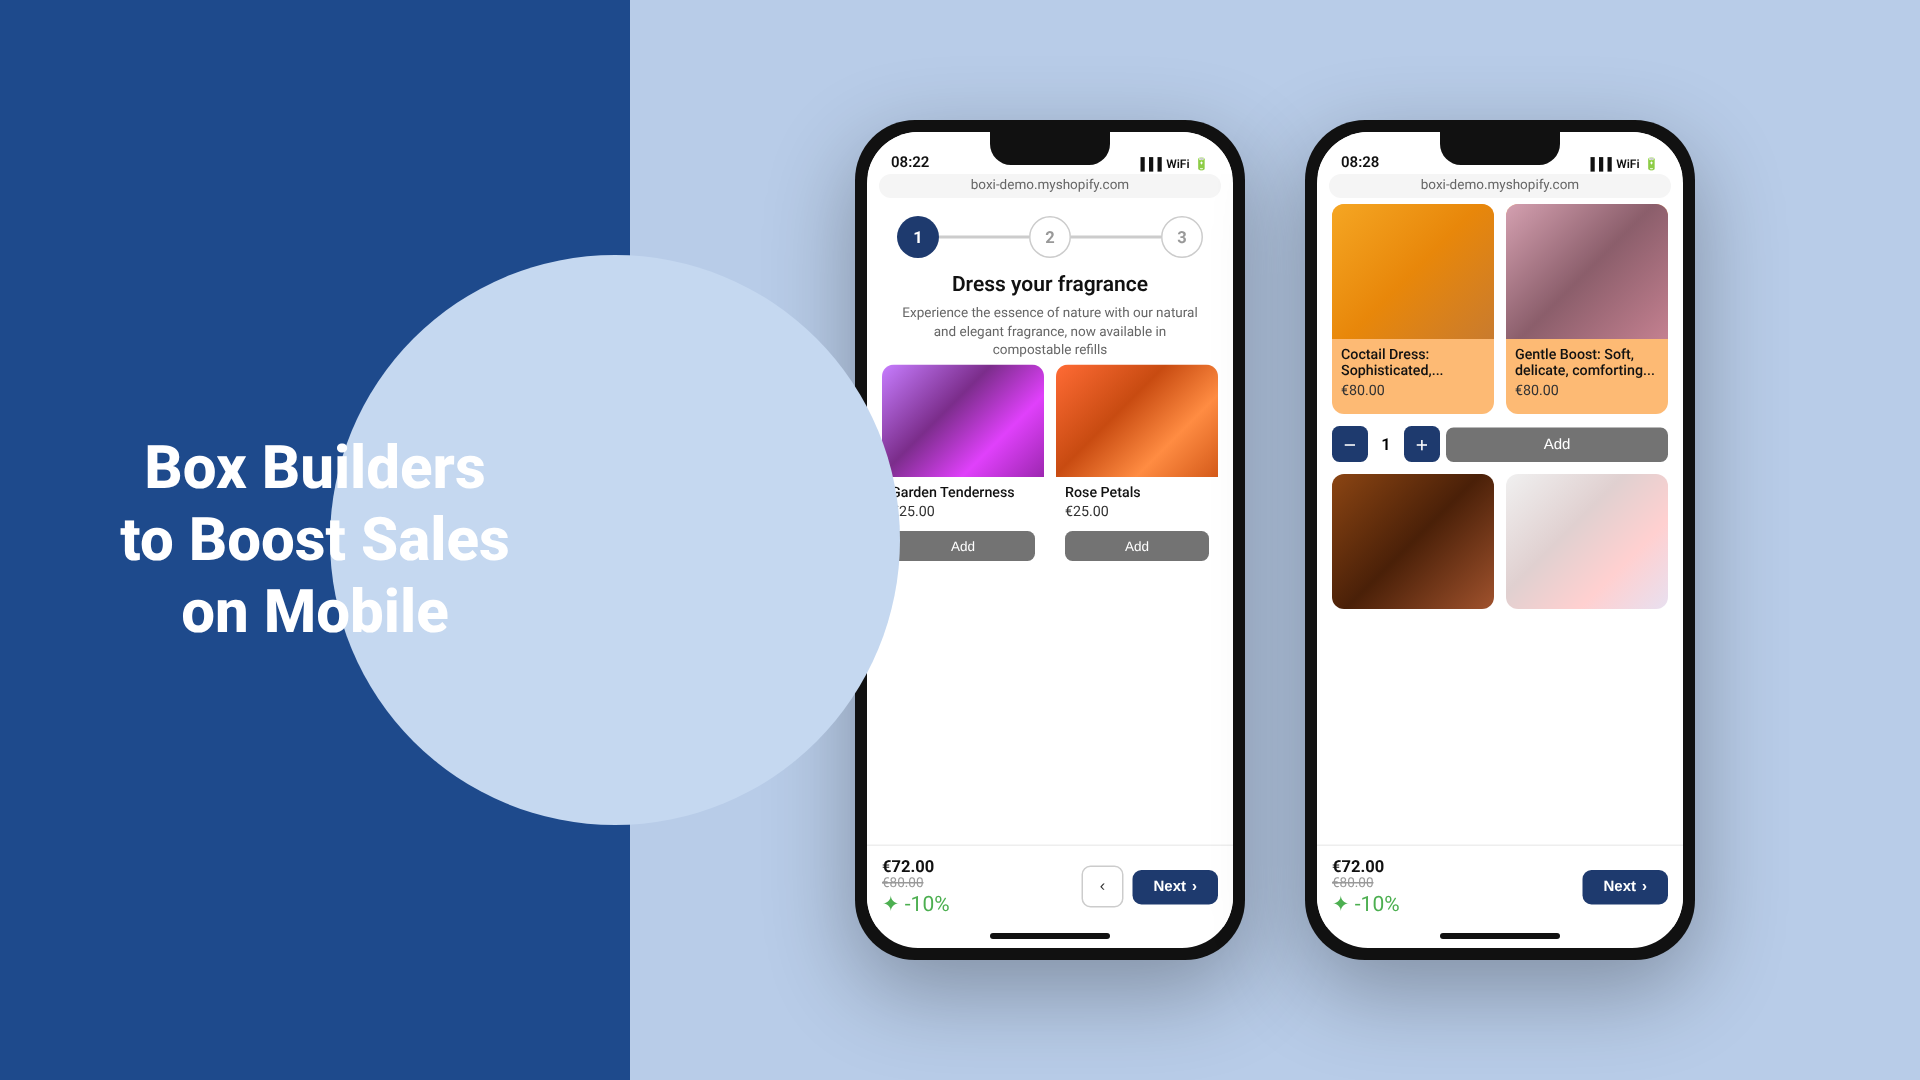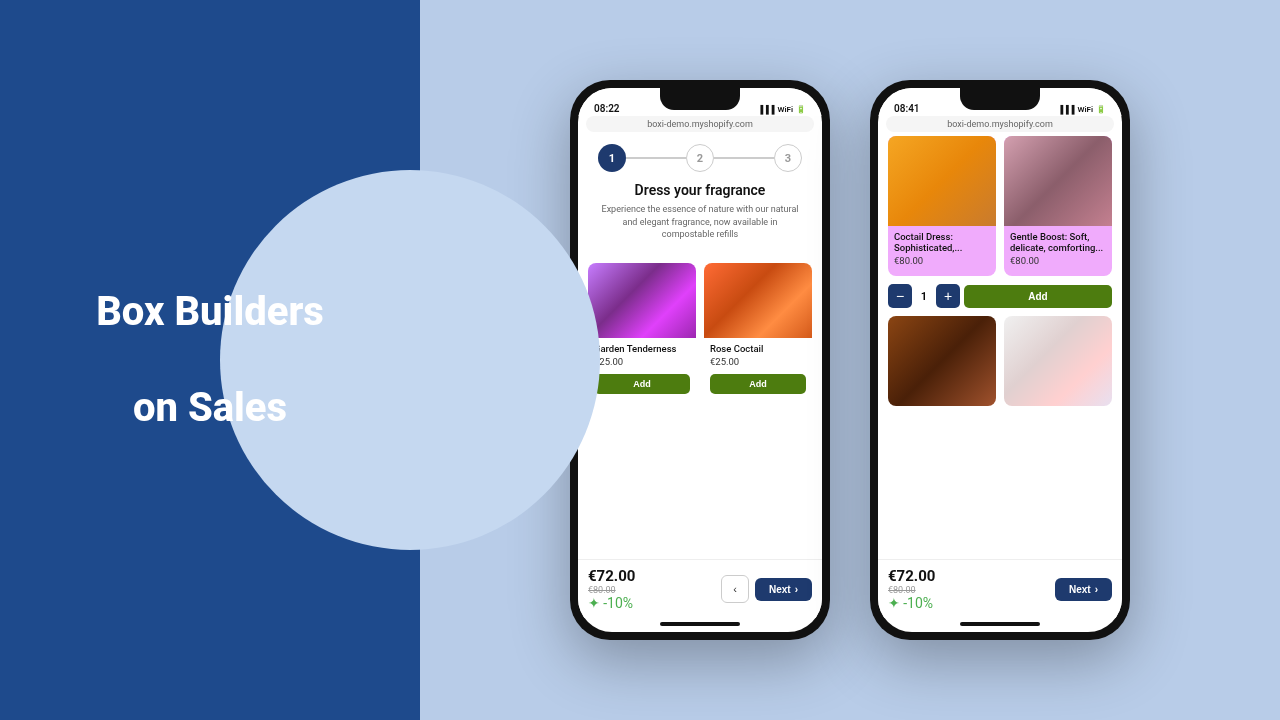--- a/index.html
+++ b/index.html
@@ -176,21 +176,21 @@
       font-size: 14px;
       font-weight: 600;
       color: #111;
       margin-bottom: 5px;
     }
     .choose-sub {
       text-align: center;
       font-size: 9px;
       color: #666;
       line-height: 1.4;
-      margin-bottom: 22px;
+      margin-bottom: 2px;
       padding: 0 10px;
     }
 
     
     .product-grid {
       display: grid;
       grid-template-columns: 1fr 1fr;
       gap: 8px;
       margin-bottom: 8px;
     }
@@ -236,41 +236,41 @@
       color: #111;
       margin-bottom: 2px;
     }
     .product-price {
       font-size: 9.5px;
       color: #333;
       margin-bottom: 5px;
     }
     .add-btn {
       width: 100%;
-      background: #4d7c0f;
+      background: #737373;
       color: white;
       border: none;
       border-radius: 5px;
       padding: 5px 0;
       font-size: 9px;
-      font-weight: 700;
+      font-weight: 400;
       cursor: pointer;
     }
 
     
     .bottom-bar {
       border-top: 1px solid #eee;
       padding: 7px 10px;
       display: flex;
       align-items: center;
       justify-content: space-between;
       background: white;
     }
     .price-info .current-price {
-      font-size: 15px;
+      font-size: 11px;
       font-weight: 700;
       color: #111;
     }
     .price-info .original-price {
       font-size: 9px;
       color: #999;
       text-decoration: line-through;
     }
     .price-info .discount {
       font-size: 14px;
@@ -314,21 +314,21 @@
     
     .product-grid-2col {
       display: grid;
       grid-template-columns: 1fr 1fr;
       gap: 8px;
     }
 
     .product-card-v2 {
       border-radius: 8px;
       overflow: hidden;
-      background: #f0abfc;
+      background: #fdba74;
     }
 
     .product-card-v2 .product-img-tall {
       height: 90px;
       width: 100%;
     }
 
     
     .qty-control {
       display: flex;
@@ -371,22 +371,22 @@
       border-radius: 2px;
       margin: 4px auto 6px;
     }
   </style>
 </head>
 <body>
 
 <div class="left-panel">
   <div class="hero-text">
     <span>Box Builders</span><br>
-    <br>
-    <span>on Sales</span>
+    <span>to Boost Sales</span><br>
+    <span>on Mobile</span>
   </div>
 </div>
 
 <div class="right-area">
 
   <div class="phone">
     <div class="phone-inner">
       <div class="notch"></div>
 
       <div class="status-bar">
@@ -428,21 +428,21 @@
             <div class="product-info">
               <div class="product-name">Garden Tenderness</div>
               <div class="product-price">€25.00</div>
               <button class="add-btn">Add</button>
             </div>
           </div>
 
           <div class="product-card">
             <div class="img-rose"></div>
             <div class="product-info">
-              <div class="product-name">Rose Coctail</div>
+              <div class="product-name">Rose Petals</div>
               <div class="product-price">€25.00</div>
               <button class="add-btn">Add</button>
             </div>
           </div>
 
         </div>
       </div>
 
       <div class="bottom-bar">
         <div class="price-info">
@@ -463,21 +463,21 @@
 
       <div class="home-indicator"></div>
     </div>
   </div>
 
   <div class="phone">
     <div class="phone-inner">
       <div class="notch"></div>
 
       <div class="status-bar">
-        <span>08:41</span>
+        <span>08:28</span>
         <div class="status-right">
           <span style="font-size:8px;">▐▐▐</span>
           <span style="font-size:8px;">WiFi</span>
           <span style="font-size:8px;">🔋</span>
         </div>
       </div>
 
       <div class="url-bar">
         <span>boxi-demo.myshopify.com</span>
       </div>

